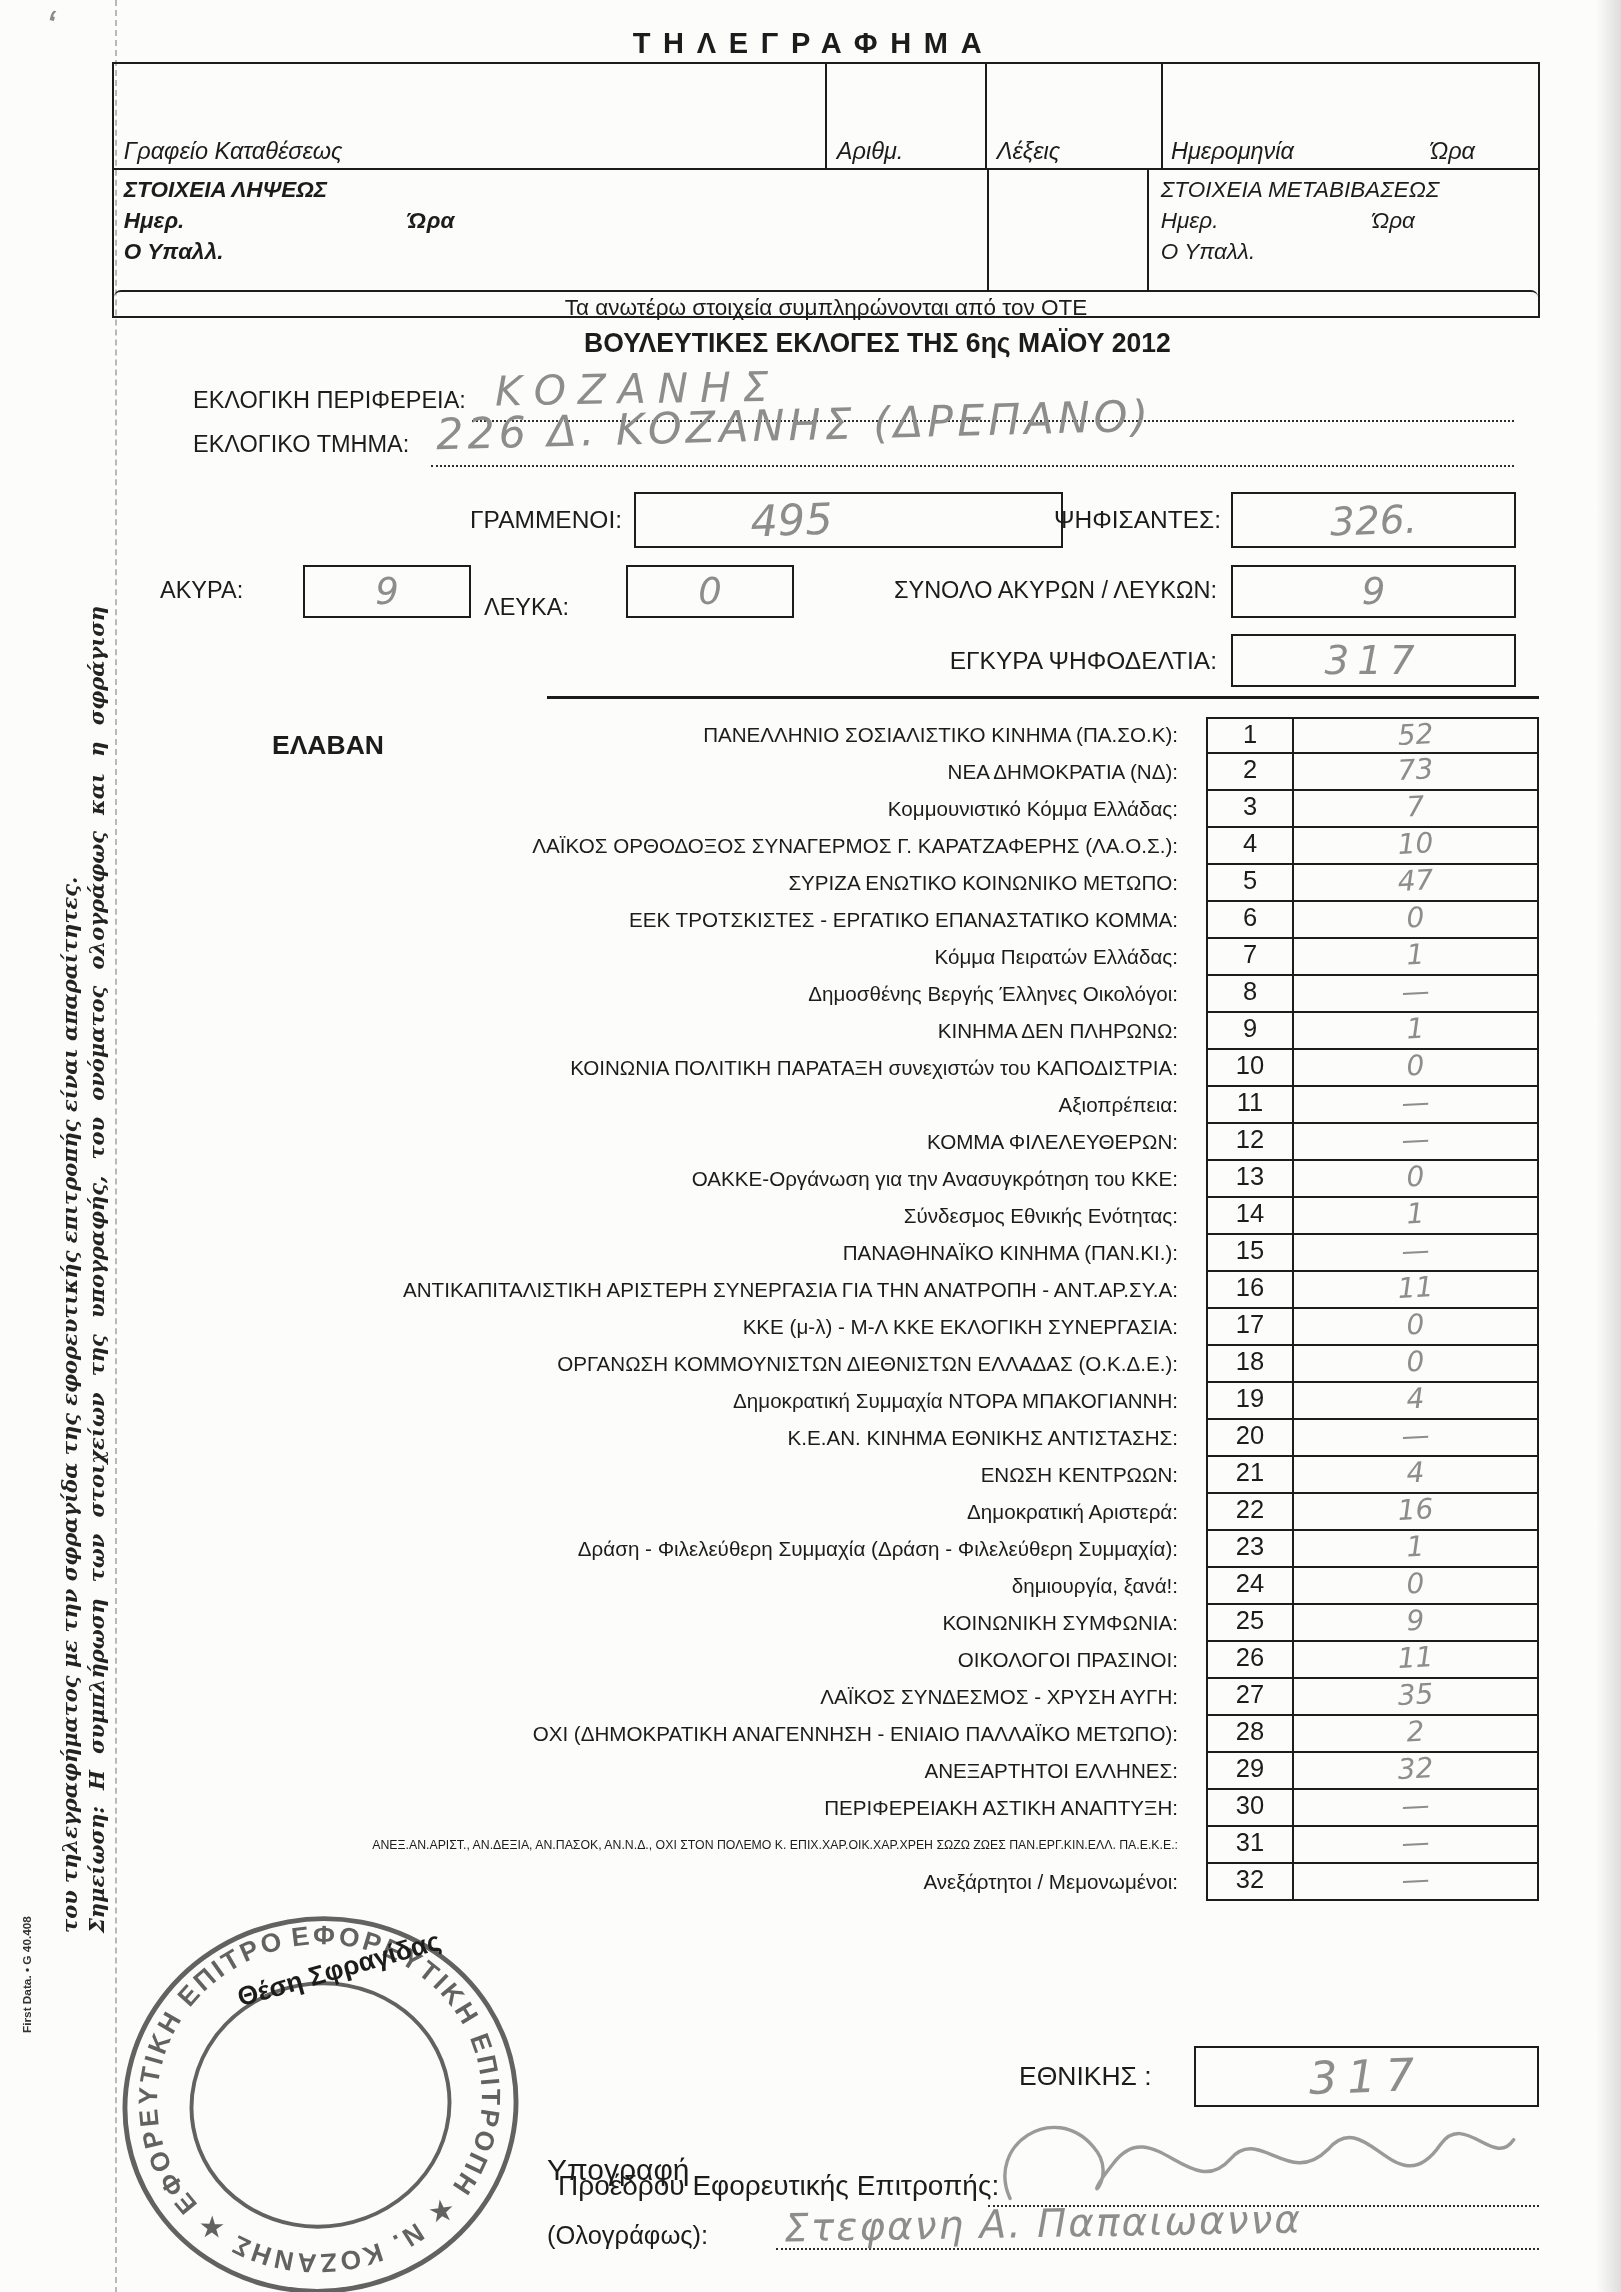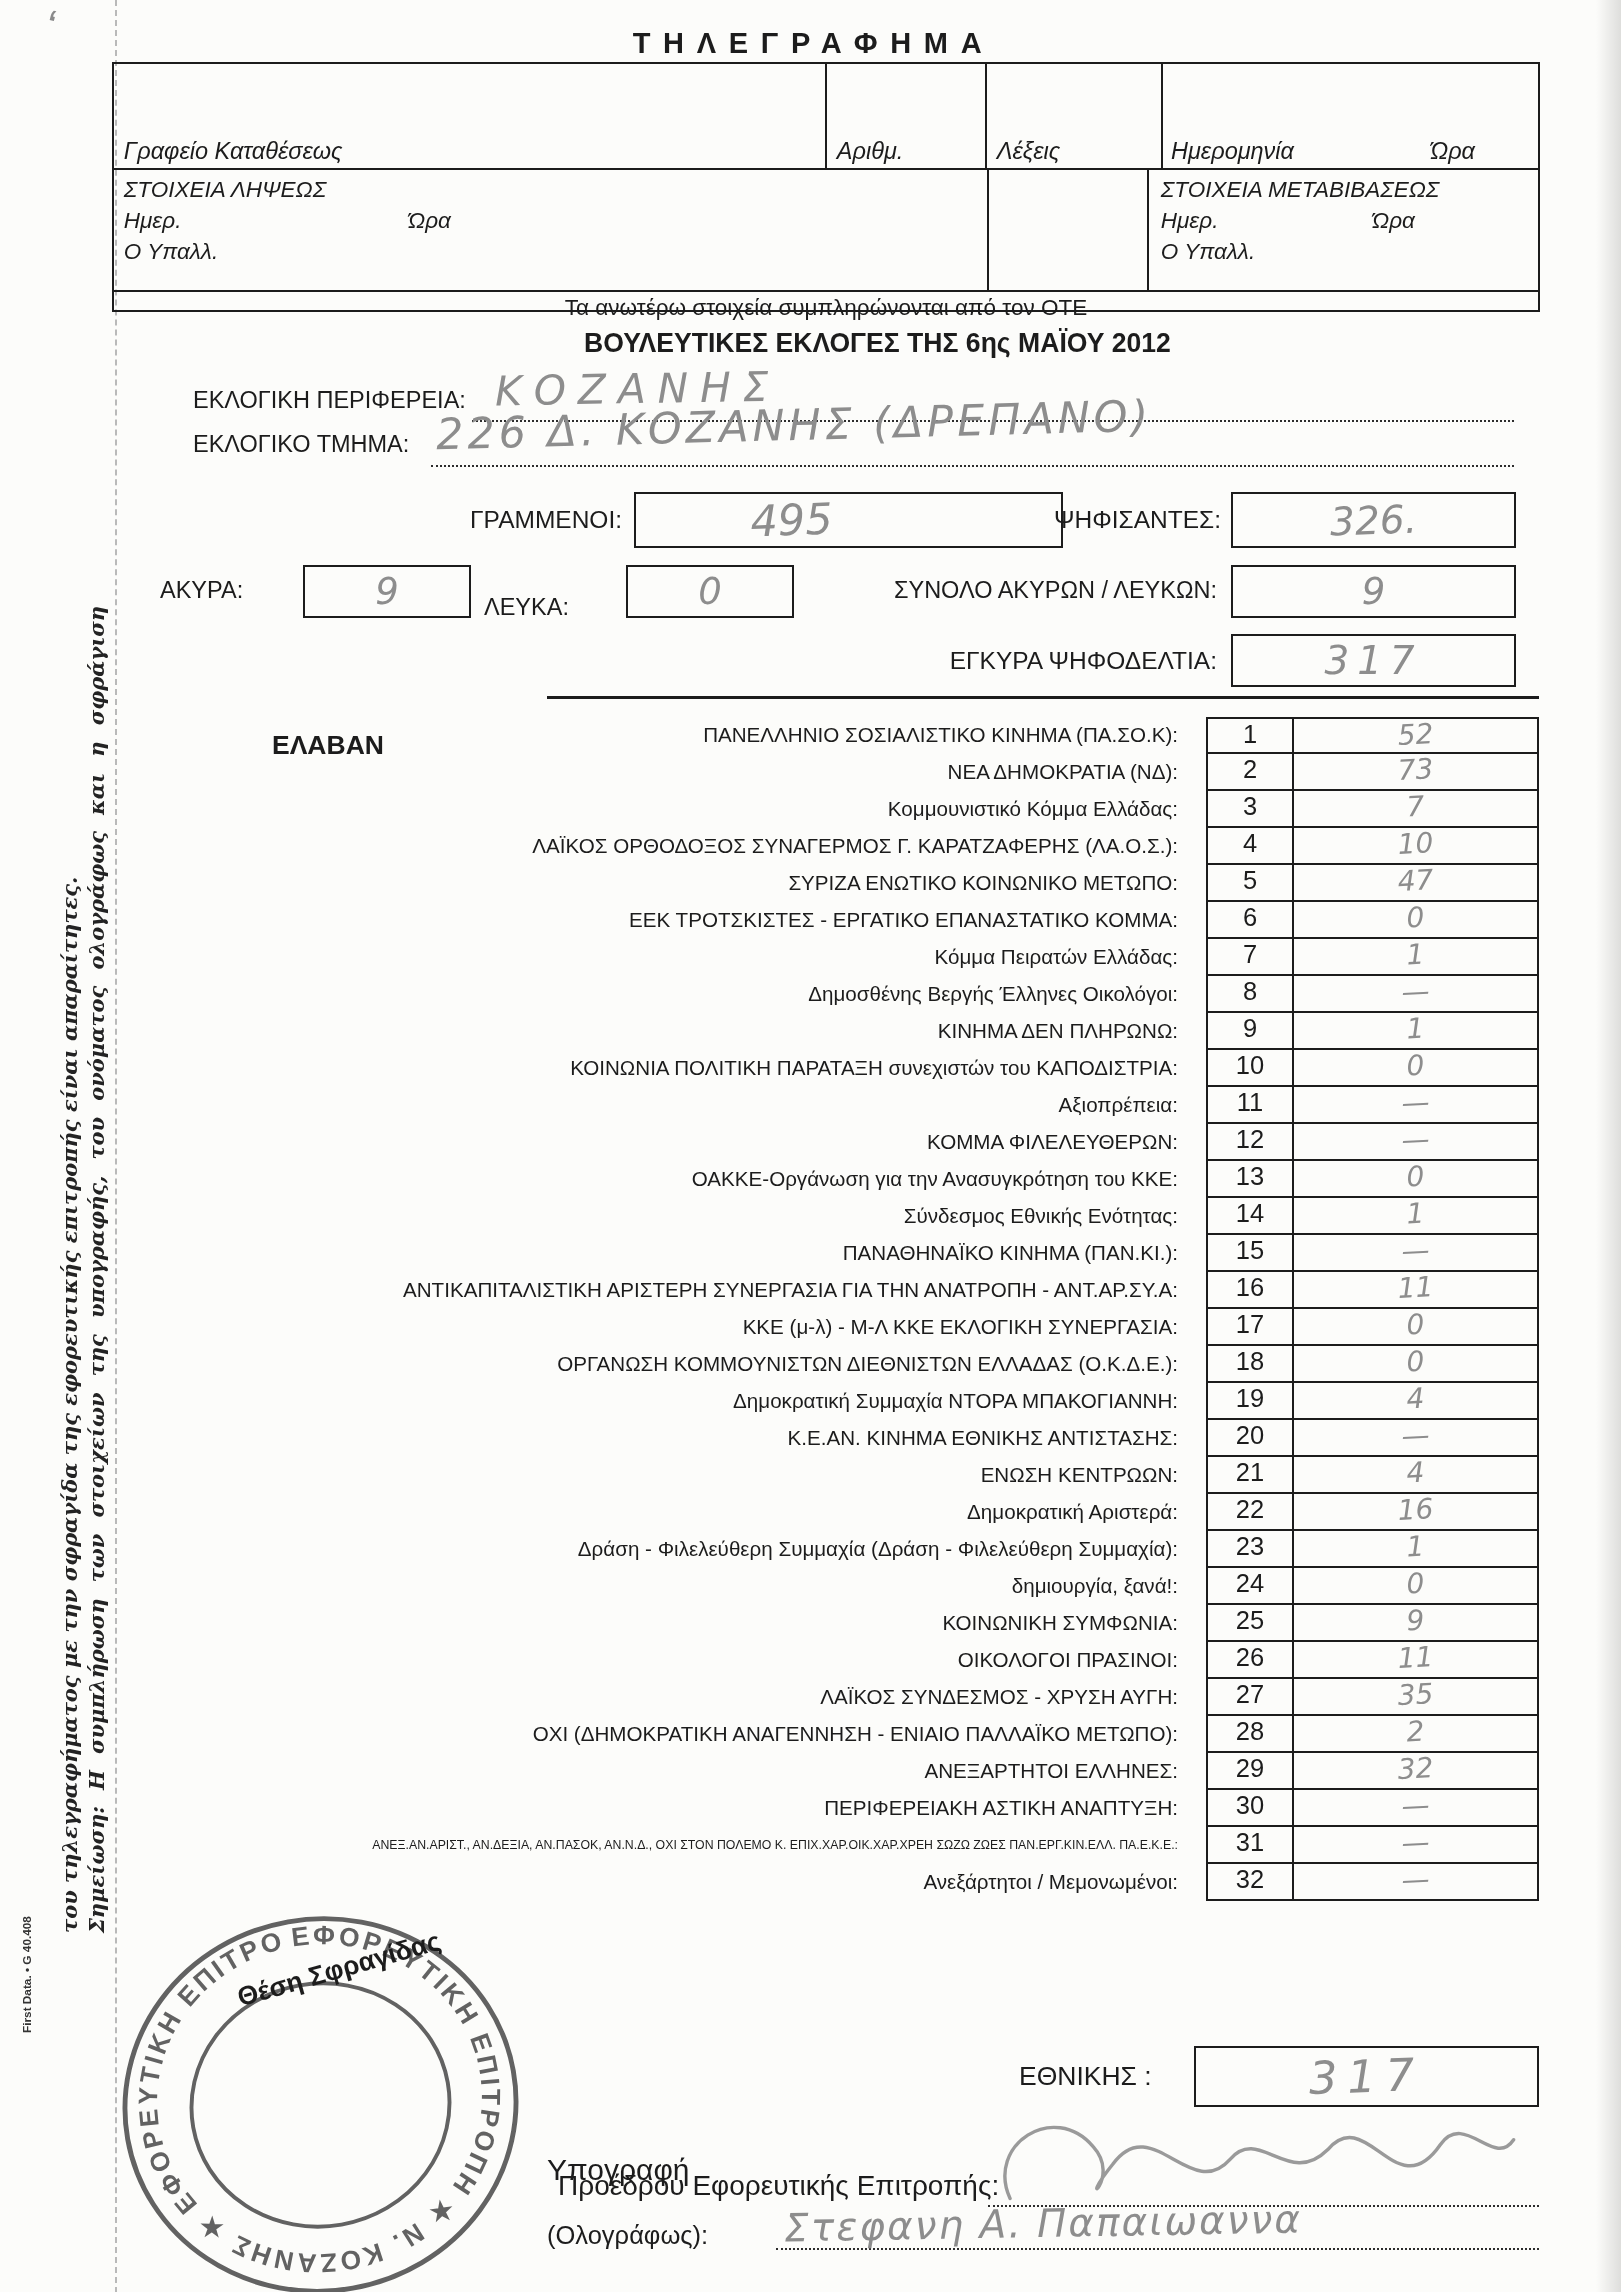--- a/index.html
+++ b/index.html
@@ -22,27 +22,27 @@
   
   .tg-title{left:441px;top:27.4px;width:745px;text-align:center;font-size:29px;font-weight:bold;letter-spacing:12.7px;}
   .tg-table{left:112px;top:62px;width:1428px;border:2.9px solid var(--ink);}
   .tg-r1{display:flex;height:106px;border-bottom:2.9px solid var(--ink);font-style:italic;font-size:23.5px;}
   .tg-c{display:flex;align-items:flex-end;padding:0 7.8px 2.9px 9.8px;}
   .tg-c1{width:713px;border-right:2.9px solid var(--ink);}
   .tg-c2{width:160px;border-right:2.9px solid var(--ink);}
   .tg-c3{width:176px;border-right:2.9px solid var(--ink);}
   .tg-c4{flex:1;justify-content:space-between;padding-right:63px;padding-left:8px;}
   .tg-r2{display:flex;height:120px;font-style:italic;font-size:22.5px;}
-  .tg-left{width:875px;border-right:2.9px solid var(--ink);padding:3.9px 9.8px;}
+  .tg-left{width:875px;border-right:2.9px solid var(--ink);padding:3.9px 9.8px;font-weight:bold;}
   .tg-mid{width:160px;border-right:2.9px solid var(--ink);}
   .tg-rightc{flex:1;padding:3.9px 11.8px;}
   .tg-line span:first-child{display:inline-block;width:284px;}
   .tg-rightc .tg-line span:first-child{width:211px;}
   .tg-r2 div{line-height:31px;}
-  .tg-strip{border-top:2.9px solid var(--ink);height:20px;text-align:center;font-size:22.5px;line-height:32px;}
+  .tg-strip{border-top:2.9px solid var(--ink);height:26px;text-align:center;font-size:22.5px;line-height:32px;border-radius:7px;}
 
   .election-title{left:412px;top:327px;width:931px;text-align:center;font-size:27.4px;font-weight:bold;transform:scaleX(0.97);}
 
   .f-label{font-size:23.5px;}
   .f-label-r{font-size:23.5px;text-align:right;}
 
   .v-registered{left:634px;top:492px;width:429px;height:56px;}
   .v-voters{left:1231px;top:492px;width:285px;height:56px;}
   .v-invalid{left:303px;top:565px;width:168px;height:53px;}
   .v-blank{left:626px;top:565px;width:168px;height:53px;}

